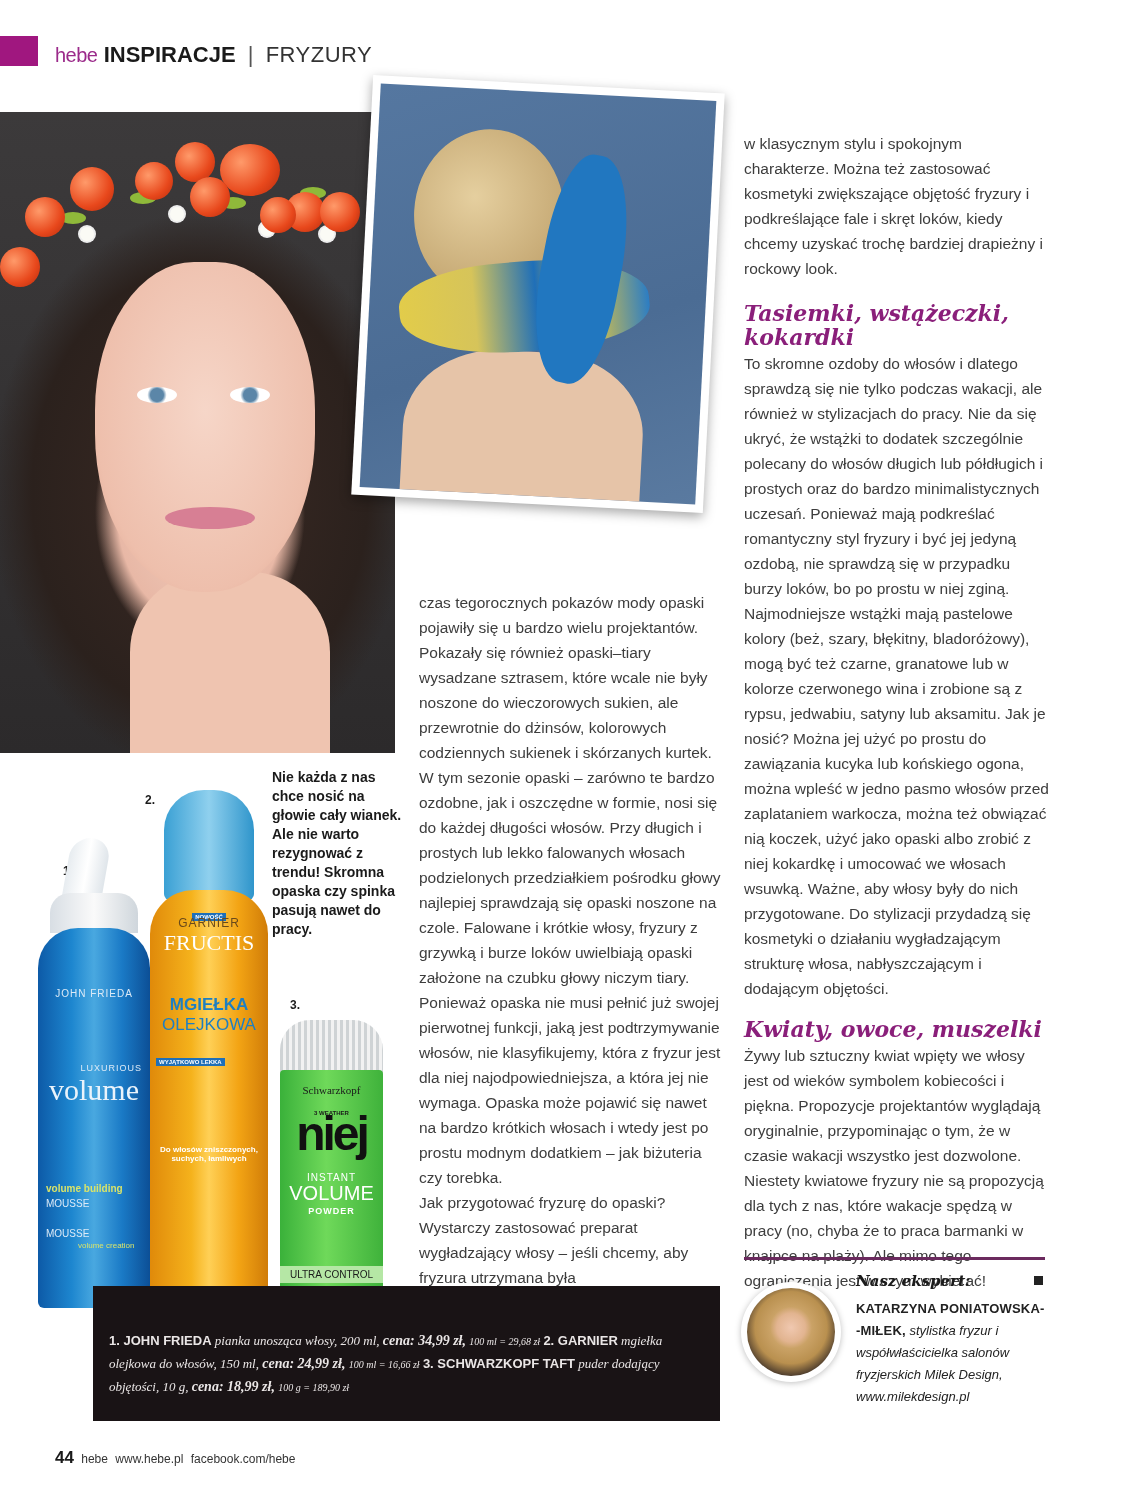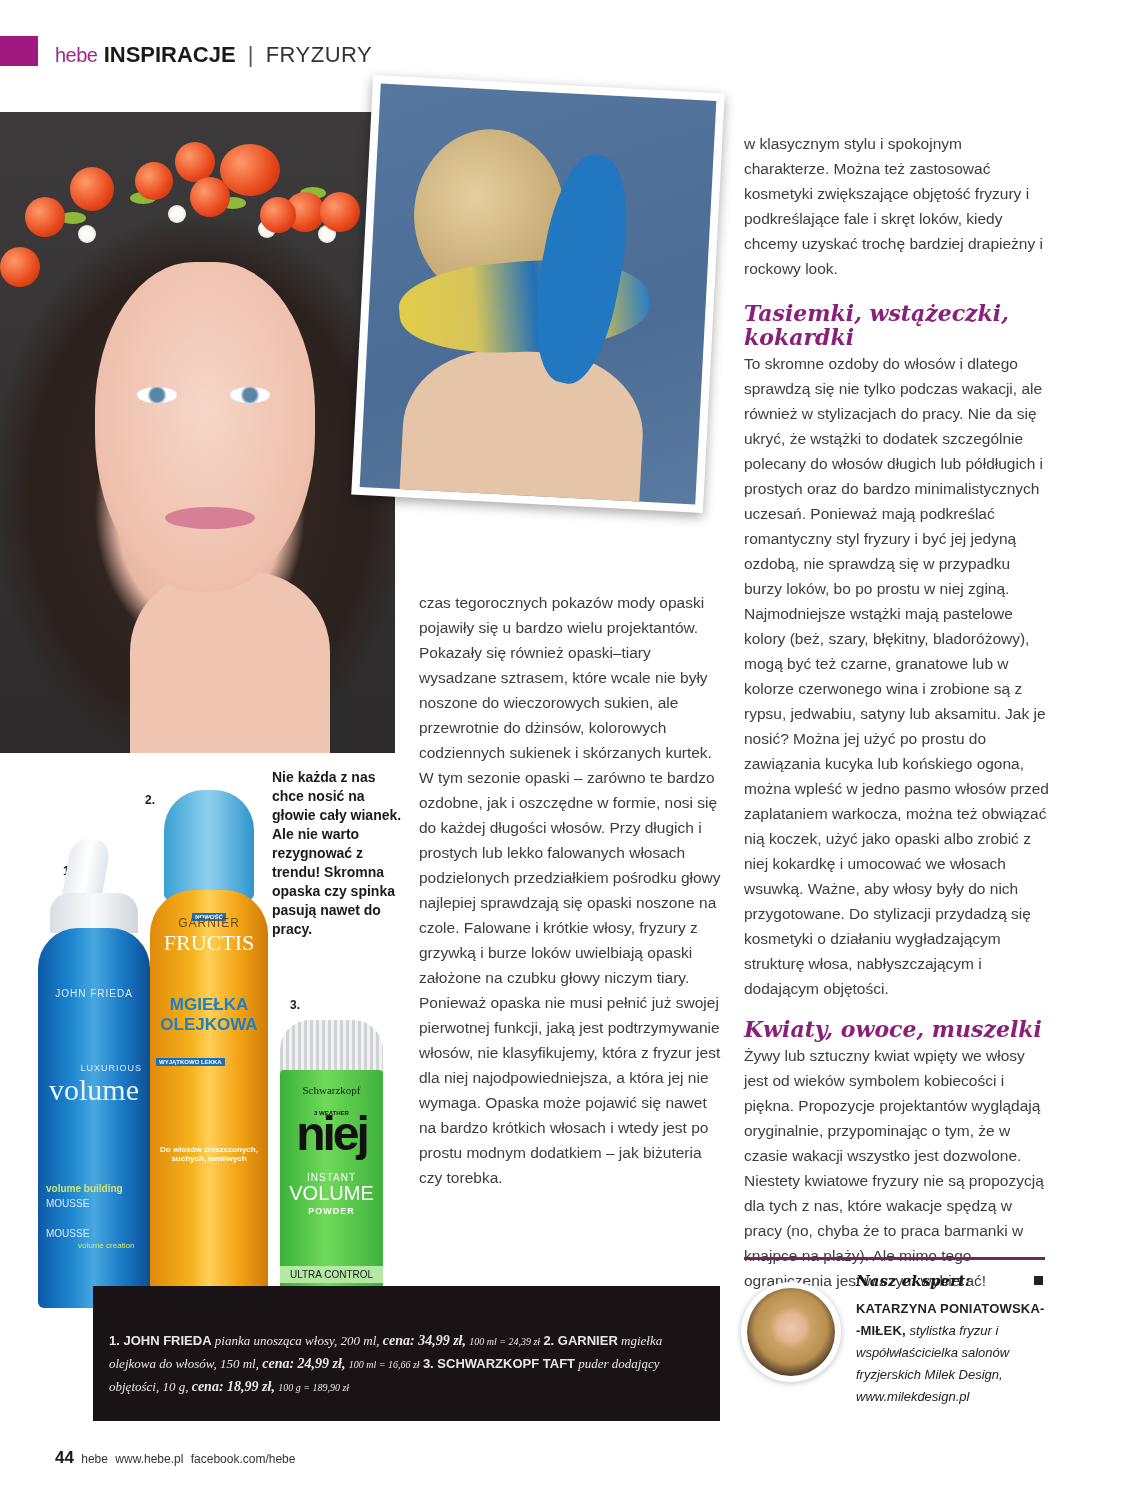--- a/index.html
+++ b/index.html
@@ -144,20 +144,21 @@
   <div class="photo-2-inner">
     <div class="neck2"></div>
     <div class="hair-bun"></div>
     <div class="scarf"></div>
     <div class="scarf-knot"></div>
   </div>
 </div>
 
 <div class="abs col col-mid">
   <p>czas tegorocznych pokazów mody opaski pojawiły się u bardzo wielu projektantów. Pokazały się również opaski–tiary wysadzane sztrasem, które wcale nie były noszone do wieczorowych sukien, ale przewrotnie do dżinsów, kolorowych codziennych sukienek i skórzanych kurtek. W tym sezonie opaski – zarówno te bardzo ozdobne, jak i oszczędne w formie, nosi się do każdej długości włosów. Przy długich i prostych lub lekko falowanych włosach podzielonych przedziałkiem pośrodku głowy najlepiej sprawdzają się opaski noszone na czole. Falowane i krótkie włosy, fryzury z grzywką i burze loków uwielbiają opaski założone na czubku głowy niczym tiary. Ponieważ opaska nie musi pełnić już swojej pierwotnej funkcji, jaką jest podtrzymywanie włosów, nie klasyfikujemy, która z fryzur jest dla niej najodpowiedniejsza, a która jej nie wymaga. Opaska może pojawić się nawet na bardzo krótkich włosach i wtedy jest po prostu modnym dodatkiem – jak biżuteria czy torebka.</p>
+  <p>Jak przygotować fryzurę do opaski? Wystarczy zastosować preparat wygładzający włosy – jeśli chcemy, aby fryzura utrzymana była</p>
 </div>
 
 <div class="abs col col-right">
   <p>w klasycznym stylu i spokojnym charakterze. Można też zastosować kosmetyki zwiększające objętość fryzury i podkreślające fale i skręt loków, kiedy chcemy uzyskać trochę bardziej drapieżny i rockowy look.</p>
   <h2 class="h-sub h1">Tasiemki, wstążeczki, kokardki</h2>
   <p>To skromne ozdoby do włosów i dlatego sprawdzą się nie tylko podczas wakacji, ale również w stylizacjach do pracy. Nie da się ukryć, że wstążki to dodatek szczególnie polecany do włosów długich lub półdługich i prostych oraz do bardzo minimalistycznych uczesań. Ponieważ mają podkreślać romantyczny styl fryzury i być jej jedyną ozdobą, nie sprawdzą się w przypadku burzy loków, bo po prostu w niej zginą. Najmodniejsze wstążki mają pastelowe kolory (beż, szary, błękitny, bladoróżowy), mogą być też czarne, granatowe lub w kolorze czerwonego wina i zrobione są z rypsu, jedwabiu, satyny lub aksamitu. Jak je nosić? Można jej użyć po prostu do zawiązania kucyka lub końskiego ogona, można wpleść w jedno pasmo włosów przed zaplataniem warkocza, można też obwiązać nią koczek, użyć jako opaski albo zrobić z niej kokardkę i umocować we włosach wsuwką. Ważne, aby włosy były do nich przygotowane. Do stylizacji przydadzą się kosmetyki o działaniu wygładzającym strukturę włosa, nabłyszczającym i dodającym objętości.</p>
   <h2 class="h-sub h2">Kwiaty, owoce, muszelki</h2>
   <p><span>Żywy lub sztuczny kwiat wpięty we włosy jest od wieków symbolem kobiecości i piękna. Propozycje projektantów wyglądają oryginalnie, przypominając o tym, że w czasie wakacji wszystko jest dozwolone. Niestety kwiatowe fryzury nie są propozycją dla tych z nas, które wakacje spędzą w pracy (no, chyba że to praca barmanki w knajpce na plaży). Ale mimo tego ograniczenia jest w czym wybierać!</span><span class="end-mark"></span></p>
 </div>
 
@@ -181,21 +182,21 @@
   </div>
 </div>
 
 <div class="abs prod2">
   <div class="p2-cap"></div>
   <div class="p2-can">
     <div class="p2-label" style="top:15px;"><span style="background:#1f6fb8;color:#fff;font-size:6px;padding:1px 3px;font-weight:bold;">NOWOŚĆ</span></div>
     <div class="p2-label" style="top:26px;font-size:12px;color:#6b4a1a;letter-spacing:1px;">GARNIER</div>
     <div class="p2-label" style="top:40px;font-size:22px;color:#fff;font-family:'Liberation Serif',serif;">FRUCTIS</div>
     <div class="p2-label" style="top:105px;font-size:17px;font-weight:bold;color:#1e7fc2;">MGIEŁKA</div>
-    <div class="p2-label" style="top:125px;font-size:17px;font-weight:bold;color:#1e7fc2;">OLEJKOWA</div>
+    <div class="p2-label" style="top:125px;font-size:17px;font-weight:normal;color:#1e7fc2;">OLEJKOWA</div>
     <div class="p2-label" style="top:160px;text-align:left;"><span style="background:#1f6fb8;color:#fff;font-size:6px;padding:1px 3px;font-weight:bold;">WYJĄTKOWO LEKKA</span></div>
     <div class="p2-label" style="top:255px;font-size:8px;color:#fff;font-weight:bold;text-align:center;">Do włosów zniszczonych, suchych, łamliwych</div>
   </div>
 </div>
 
 <div class="abs prod3">
   <div class="p3-cap"></div>
   <div class="p3-body">
     <div class="p3-label" style="top:14px;font-size:11px;font-family:'Liberation Serif',serif;color:#1a1a1a;">Schwarzkopf</div>
     <div class="p3-label" style="top:40px;font-size:6px;font-weight:bold;color:#1a1a1a;">3 WEATHER</div>
@@ -205,21 +206,21 @@
     <div class="p3-label" style="top:136px;font-size:9px;color:#fff;font-weight:bold;letter-spacing:1px;">POWDER</div>
     <div class="p3-label" style="top:196px;font-size:10px;color:#1a1a1a;background:#b5e7a5;padding:3px 0;">ULTRA CONTROL</div>
   </div>
 </div>
 
 <div class="abs price-bar">
   <div class="price-text">
     <span class="b">1. JOHN FRIEDA</span>
     <span>pianka unosząca włosy, 200 ml,</span>
     <span class="c">cena: 34,99 zł,</span>
-    <span class="u">100 ml = 24,39 zł</span>
+    <span class="u">100 ml = 29,68 zł</span>
     <span class="b">2. GARNIER</span>
     <span>mgiełka olejkowa do włosów, 150 ml,</span>
     <span class="c">cena: 24,99 zł,</span>
     <span class="u">100 ml = 16,66 zł</span>
     <span class="b">3. SCHWARZKOPF TAFT</span>
     <span>puder dodający objętości, 10 g,</span>
     <span class="c">cena: 18,99 zł,</span>
     <span class="u">100 g = 189,90 zł</span>
   </div>
 </div>

